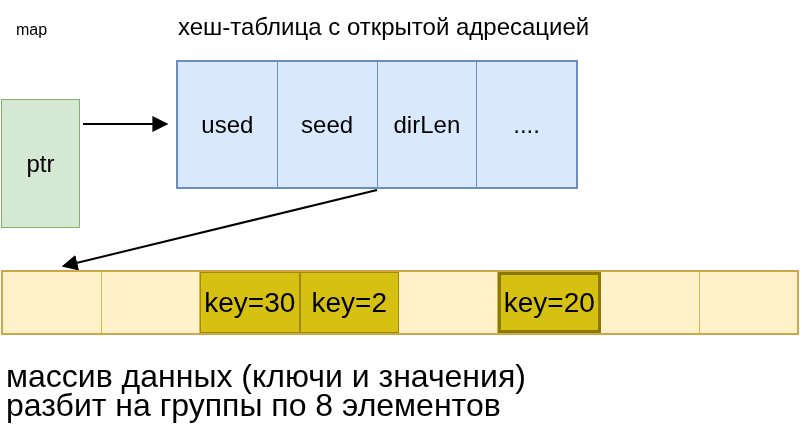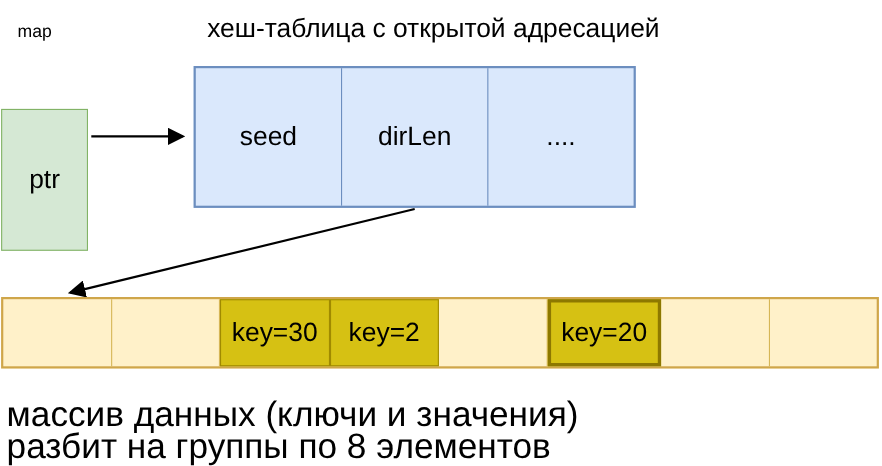--- a/index.html
+++ b/index.html
@@ -21,21 +21,21 @@
     left: 16px;
     top: 16px;
     font-size: 16px;
     line-height: 28px;
   }
   .diagram-title {
     position: absolute;
     left: 178px;
     top: 13px;
     width: 432px;
-    text-align: center;
+    text-align: left;
     font-size: 24px;
     line-height: 28px;
     white-space: nowrap;
   }
   .ptr-box {
     position: absolute;
     left: 1px;
     top: 59px;
     width: 79px;
     height: 129px;
@@ -77,21 +77,21 @@
     background: #fff1c9;
     border: 2px solid #cfa64a;
     box-sizing: border-box;
     display: flex;
   }
   .array-cell {
     flex: 1 1 0;
     display: flex;
     align-items: center;
     justify-content: center;
-    font-size: 24px;
+    font-size: 28px;
     border-right: 1px solid #d6b656;
     box-sizing: border-box;
   }
   .array-cell:last-child { border-right: none; }
   .array-cell.highlighted {
     background: #d6c113;
     border: 1.5px solid #a08a00;
   }
   .array-cell.emphasized {
     border: 3px solid #8d7800;
@@ -119,20 +119,21 @@
 
   <div class="map-label">map</div>
 
   <div class="diagram-title">хеш-таблица с открытой адресацией</div>
 
   <div class="ptr-box">
     <span>ptr</span>
   </div>
 
   <div class="hash-table" id="hash-table">
+      <div class="hash-cell">used</div>
       <div class="hash-cell">seed</div>
       <div class="hash-cell">dirLen</div>
       <div class="hash-cell">....</div>
     </div>
 
   <svg class="arrows" viewBox="0 0 802 424" xmlns="http://www.w3.org/2000/svg">
     <defs>
       <marker id="arrowhead" viewBox="0 0 10 10" refX="8.5" refY="5" markerWidth="8" markerHeight="8" orient="auto-start-reverse">
         <path d="M 0 0 L 10 5 L 0 10 z" fill="#000000"></path>
       </marker>

